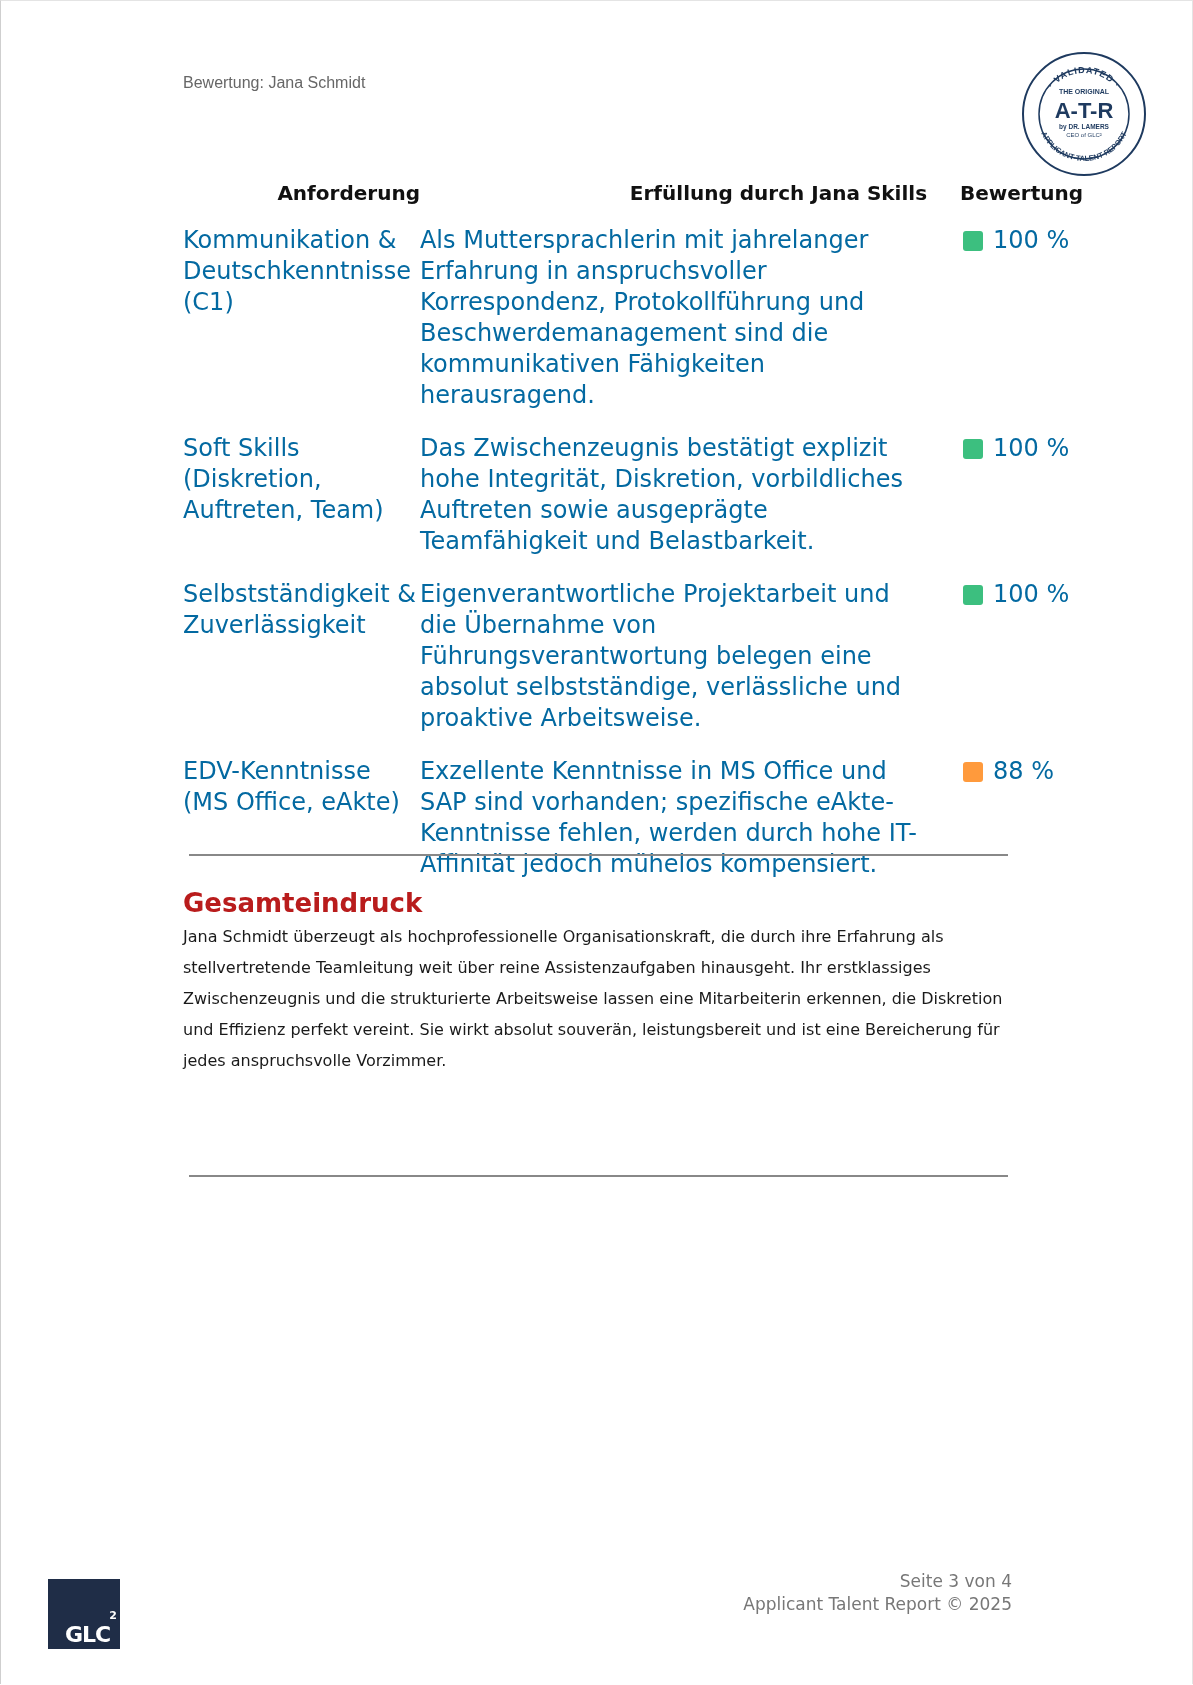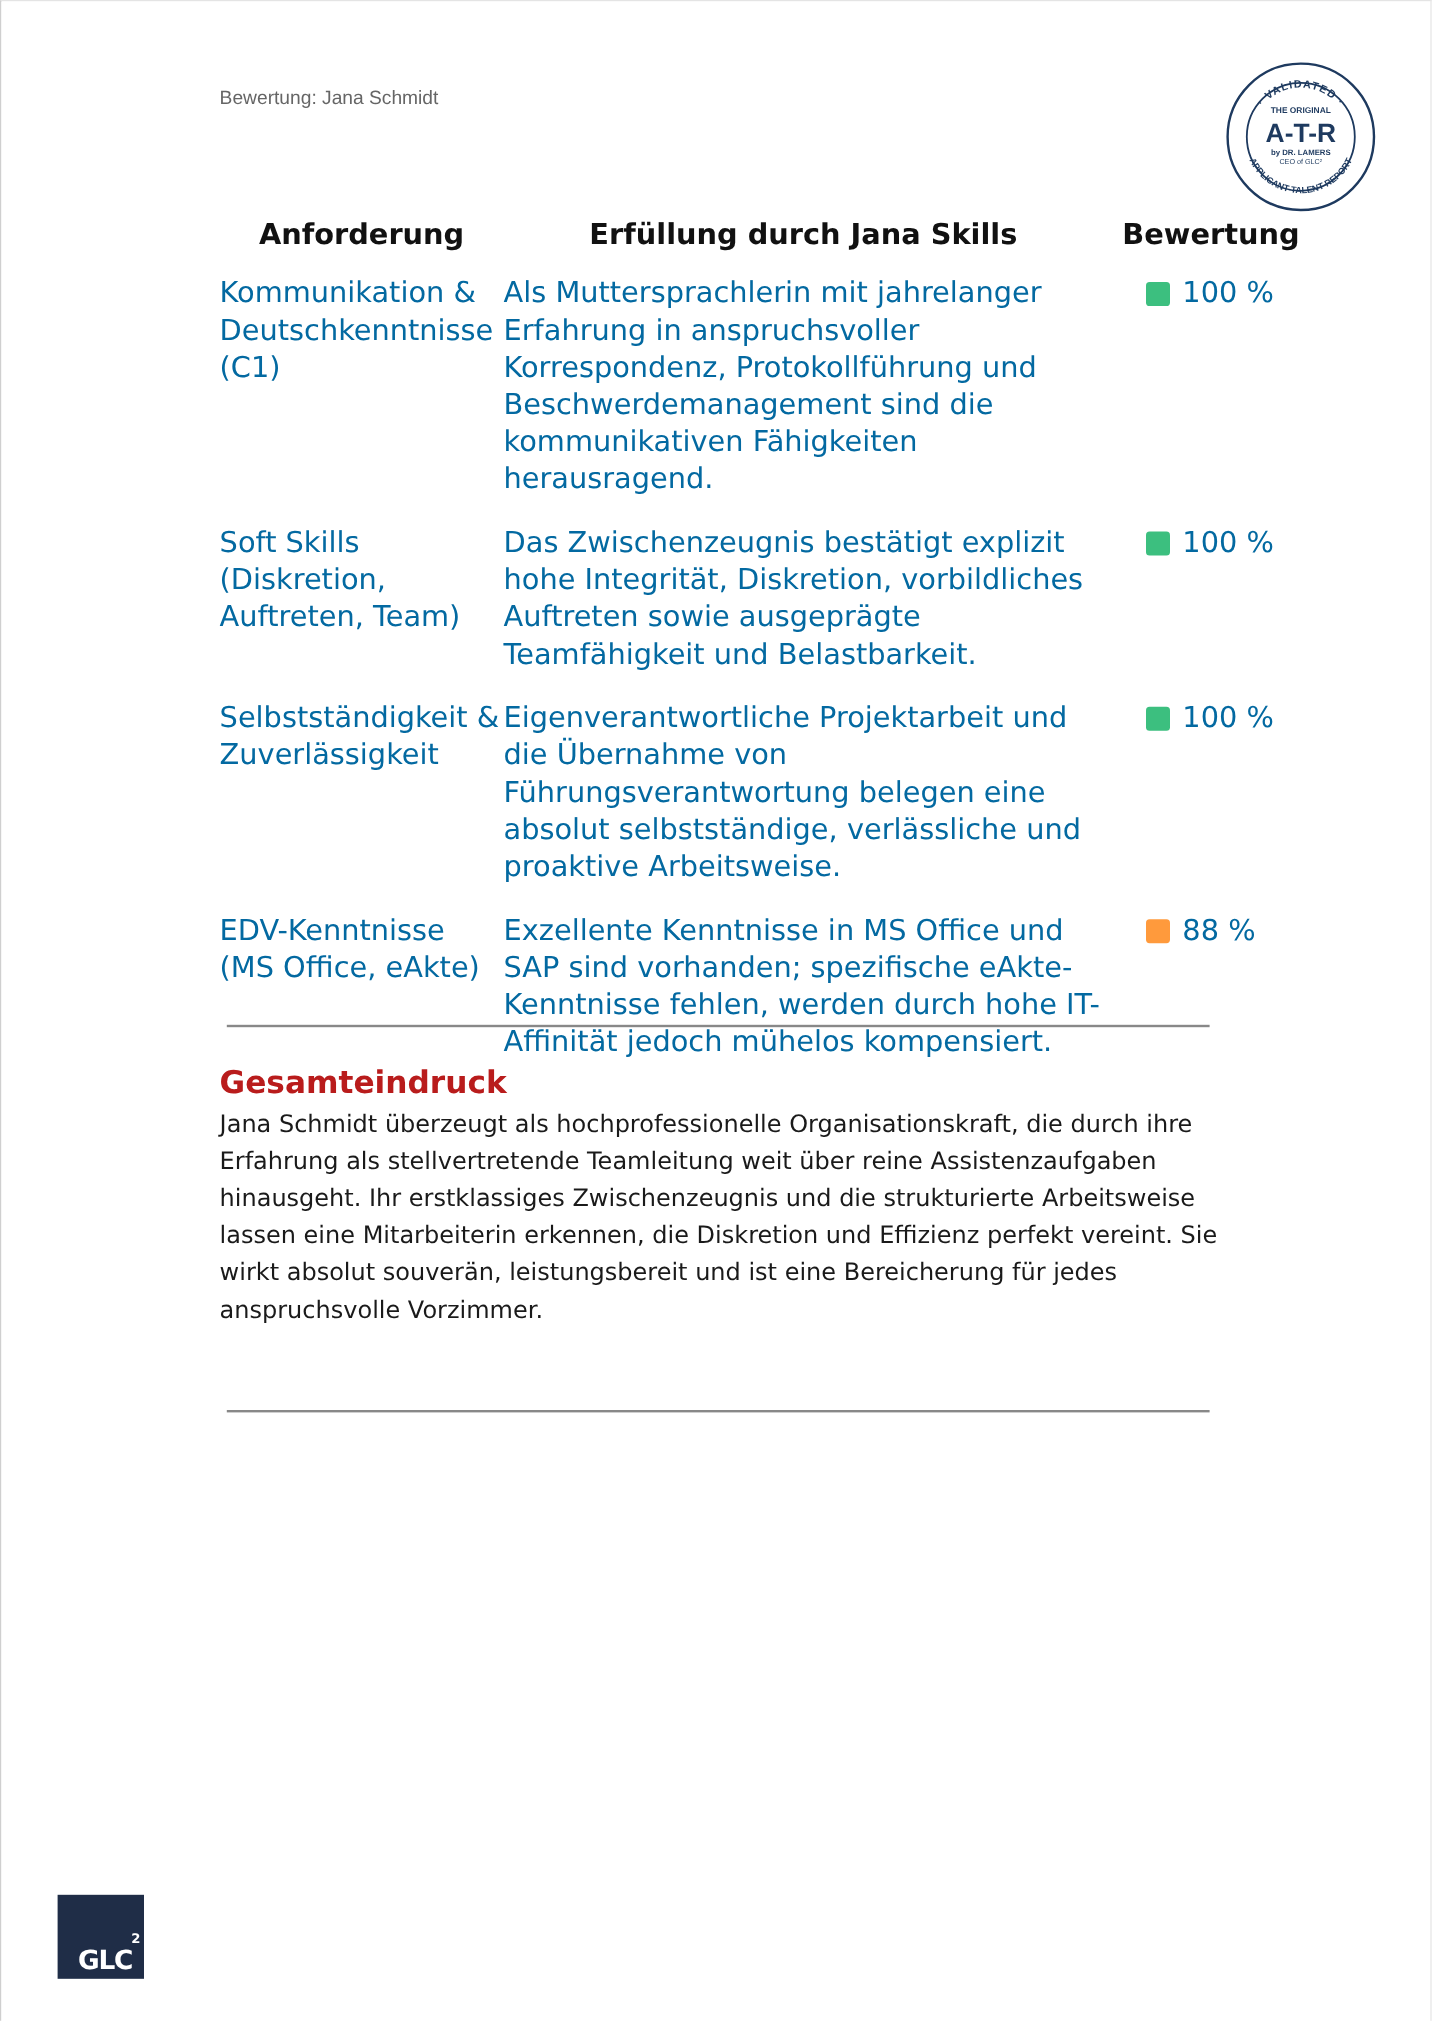--- a/index.html
+++ b/index.html
@@ -4,31 +4,31 @@
   <style>
     html, body { margin: 0; padding: 0; background: #ffffff; }
     body { width: 1193px; height: 1685px; position: relative; overflow: hidden;
            font-family: "DejaVu Sans", sans-serif; color: #1a1a1a; }
     .page { position: absolute; left: 0; top: 0; width: 1191px; height: 1683px;
             border-left: 1px solid #cfcfcf; border-top: 1px solid #e4e4e4; border-right: 1px solid #e4e4e4; }
     .candidate { position: absolute; left: 182px; top: 73px; font-family: "Liberation Sans", sans-serif;
                  font-size: 16px; color: #666666; }
     .seal { position: absolute; left: 1020px; top: 50px; width: 126px; height: 126px; }
     table.req { position: absolute; left: 182px; top: 180px; border-collapse: collapse; width: 900px; }
-    table.req th { text-align: center; font-size: 24px; font-weight: bold; color: #111;
+    table.req th { text-align: right; font-size: 20px; font-weight: bold; color: #111;
                    padding: 0 0 20px 0; vertical-align: top; }
     table.req td { font-size: 24px; line-height: 31px; vertical-align: top; padding: 0 0 22px 0; color: #0369a1; }
     .c1 { width: 237px; }
     .c2 { width: 508px; padding-right: 12px !important; }
     .c3 { width: 140px; padding-left: 4px !important; }
     .rating { display: flex; align-items: center; gap: 10px; padding-left: 20px; }
     .sq { width: 20px; height: 20px; border-radius: 3px; display: inline-block; }
     .divider { position: absolute; left: 188px; width: 819px; height: 0; border-top: 2px solid #888888; }
     .summary-title { position: absolute; left: 182px; top: 887px; font-size: 26px; font-weight: bold; color: #b91c1c; }
-    .summary-text { position: absolute; left: 182px; top: 920px; width: 840px; font-size: 20px; line-height: 31px; color: #1a1a1a; }
+    .summary-text { position: absolute; left: 182px; top: 920px; width: 840px; font-size: 16px; line-height: 31px; color: #1a1a1a; }
     .logo { position: absolute; left: 47px; top: 1578px; width: 72px; height: 70px; background: #1f2d47;
             color: #fff; font-weight: bold; font-family: "DejaVu Sans", sans-serif; }
     .logo span { position: absolute; left: 1px; bottom: 2px; font-size: 22px; letter-spacing: -1px; padding-left: 16px; }
     .logo sup { position: absolute; right: 3px; top: 30px; font-size: 11px; }
     .footer { position: absolute; right: 180px; top: 1569px; text-align: right; font-size: 17px; line-height: 23px; color: #777777; }
   </style>
 </head>
 <body>
 
 <div class="page">
@@ -113,14 +113,18 @@
   <div class="summary-title">Gesamteindruck</div>
   <div class="summary-text">Jana Schmidt überzeugt als hochprofessionelle Organisationskraft, die durch ihre Erfahrung als stellvertretende Teamleitung weit über reine Assistenzaufgaben hinausgeht. Ihr erstklassiges Zwischenzeugnis und die strukturierte Arbeitsweise lassen eine Mitarbeiterin erkennen, die Diskretion und Effizienz perfekt vereint. Sie wirkt absolut souverän, leistungsbereit und ist eine Bereicherung für jedes anspruchsvolle Vorzimmer.</div>
 
   <div class="divider" style="top:1174px"></div>
 
   <div class="logo">
     <span>GLC</span>
     <sup>2</sup>
   </div>
 
+  <div class="footer">
+    <div>Seite 3 von 4</div>
+    <div>Applicant Talent Report © 2025</div>
+  </div>
 
 </div>
 
 </body></html>

